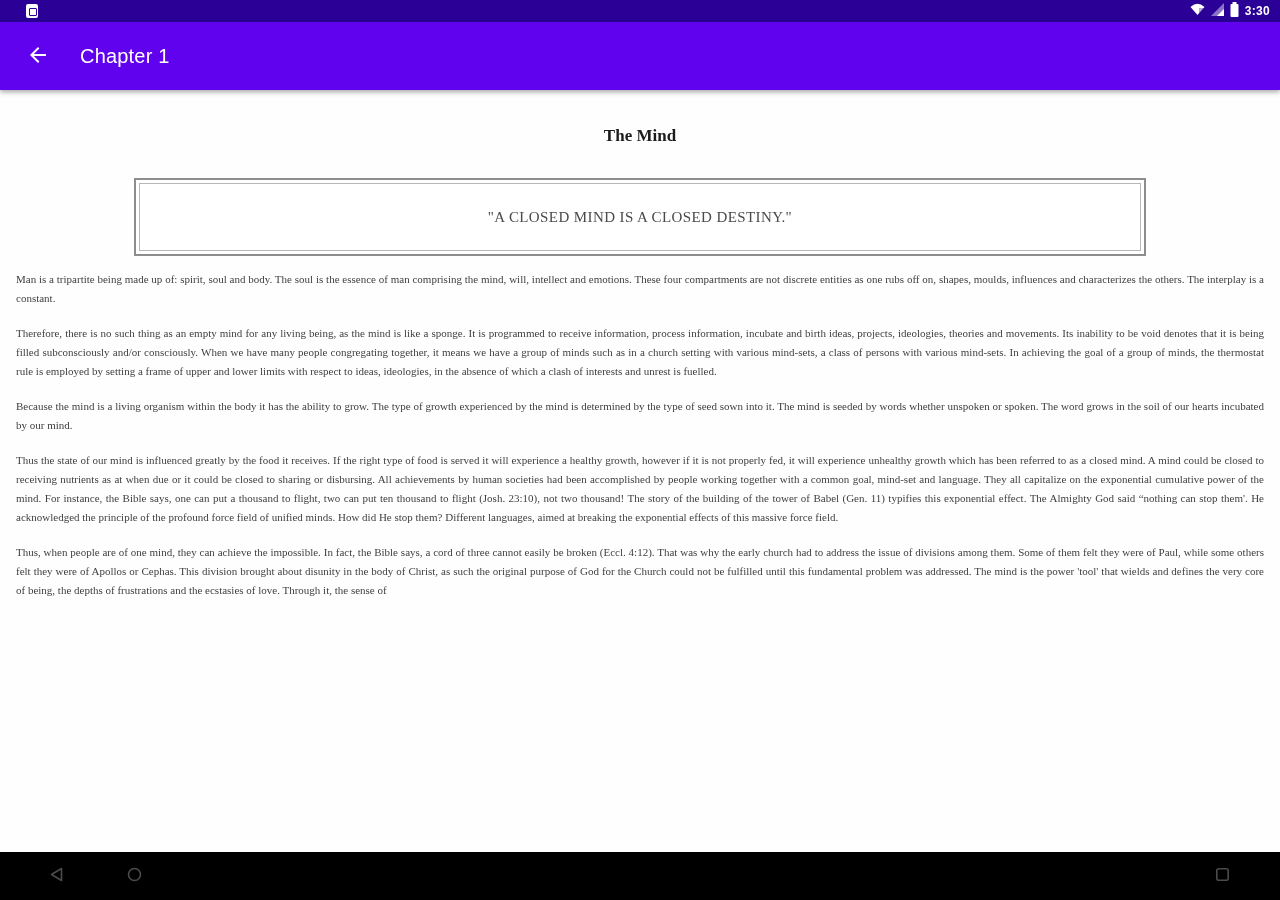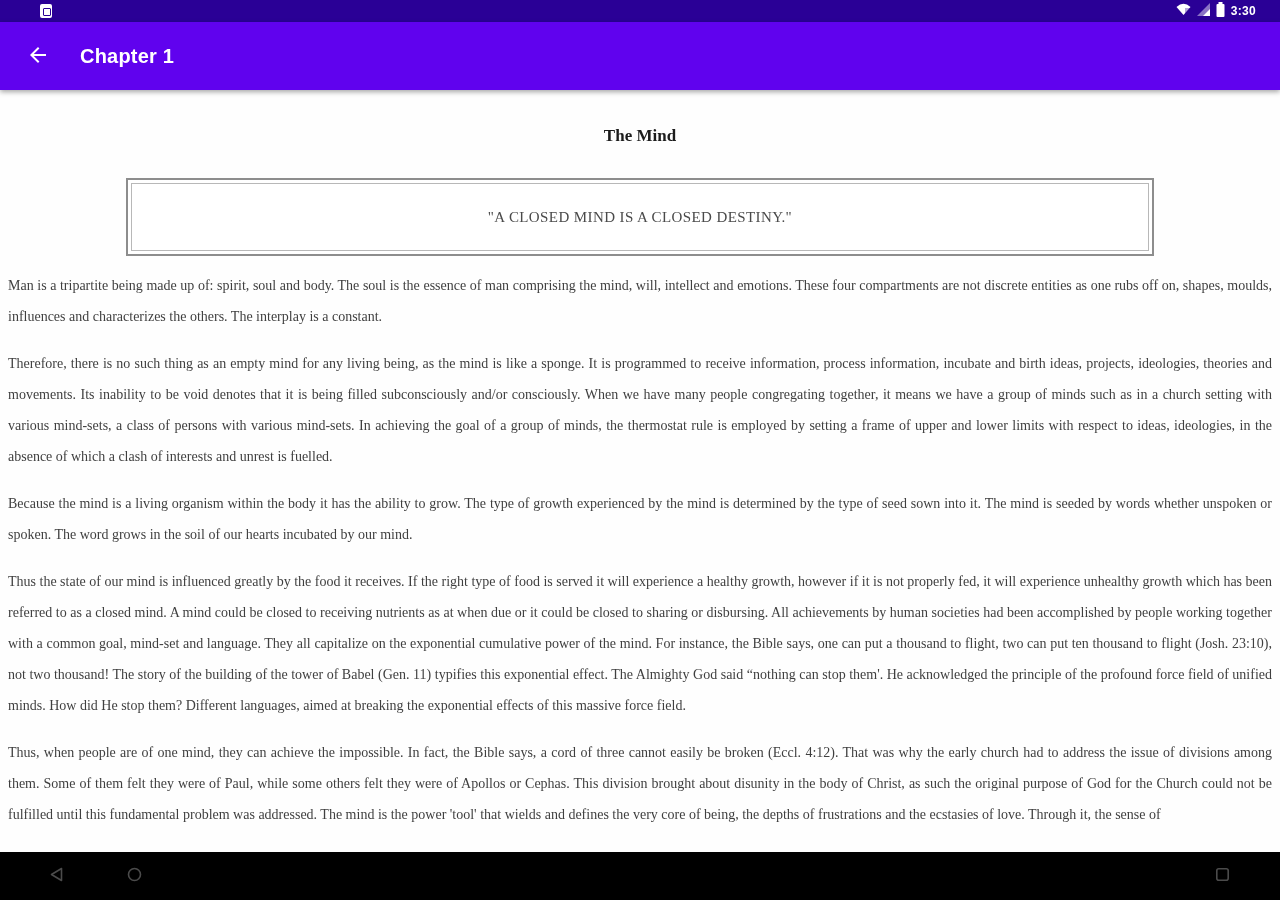--- a/index.html
+++ b/index.html
@@ -9,55 +9,55 @@
     --ink:#3f3f3f;
   }
   *{margin:0;padding:0;box-sizing:border-box;}
   html,body{width:1280px;height:900px;overflow:hidden;background:#fff;
     font-family:"Liberation Sans", sans-serif;}
   .screen{position:relative;width:1280px;height:900px;background:#fbfbfd;}
 
   
   .status-bar{position:absolute;top:0;left:0;right:0;height:22px;
     background:var(--status-bar);display:flex;align-items:center;
-    padding:0 24px;color:#fff;}
+    padding:0 10px;color:#fff;}
   .notif-icon{width:12px;height:14px;background:#fff;border-radius:2px;
     margin-left:16px;position:relative;}
   .notif-icon::after{content:"";position:absolute;left:3px;top:4px;width:6px;height:6px;
     border:1px solid #2a0096;border-radius:1px;}
   .status-spacer{flex:1;}
   .status-right{display:flex;align-items:center;gap:6px;}
   .status-time{font-size:12px;font-weight:bold;color:#fff;letter-spacing:.3px;}
 
   
   .app-bar{position:absolute;top:22px;left:0;right:0;height:68px;
     background:var(--app-bar);display:flex;align-items:center;
     box-shadow:0 2px 5px rgba(0,0,0,.35);z-index:5;}
   .back-button{width:48px;height:48px;margin-left:14px;border:none;background:transparent;
     display:flex;align-items:center;justify-content:center;cursor:pointer;}
-  .app-bar-title{color:#fff;font-size:20px;font-weight:bold;margin-left:18px;
+  .app-bar-title{color:#fff;font-size:20px;font-weight:normal;margin-left:18px;
     letter-spacing:.2px;}
 
   
   .content{position:absolute;top:90px;left:0;right:0;height:762px;overflow:hidden;
-    background:#fefefe;padding:0 8px;
+    background:#fefefe;padding:0 16px;
     font-family:"Liberation Serif","DejaVu Serif",serif;color:var(--ink);}
   .chapter-title{margin-top:36px;text-align:center;font-size:17px;font-weight:bold;
     color:#1c1c1c;font-family:"Liberation Serif","DejaVu Serif",serif;}
 
   .quote-box{margin:32px 118px 0 118px;height:78px;border:2px solid #8d8d8d;
     padding:3px;background:#fff;}
   .quote-inner{height:100%;border:1px solid #b8b8b8;display:flex;flex-direction:column;
     padding:4px 12px;}
   .quote-text{flex:1;display:flex;align-items:center;justify-content:center;
     font-size:15px;color:#4a4a4a;letter-spacing:.4px;}
   .quote-attribution{text-align:right;font-size:12.5px;color:#5a5a5a;padding-bottom:2px;}
 
   .paragraphs{margin-top:14px;}
-  .para{font-size:14px;line-height:31px;text-align:justify;margin-bottom:16px;
+  .para{font-size:11px;line-height:19px;text-align:justify;margin-bottom:16px;
     color:var(--ink);}
   .para.italic{font-style:italic;}
 
   
   .nav-bar{position:absolute;left:0;right:0;bottom:0;height:48px;background:var(--nav-bar);
     z-index:6;}
   .nav-btn{position:absolute;top:0;width:48px;height:48px;border:none;background:transparent;
     display:flex;align-items:center;justify-content:center;cursor:pointer;}
   .nav-back{left:33px;}
   .nav-home{left:110px;}

